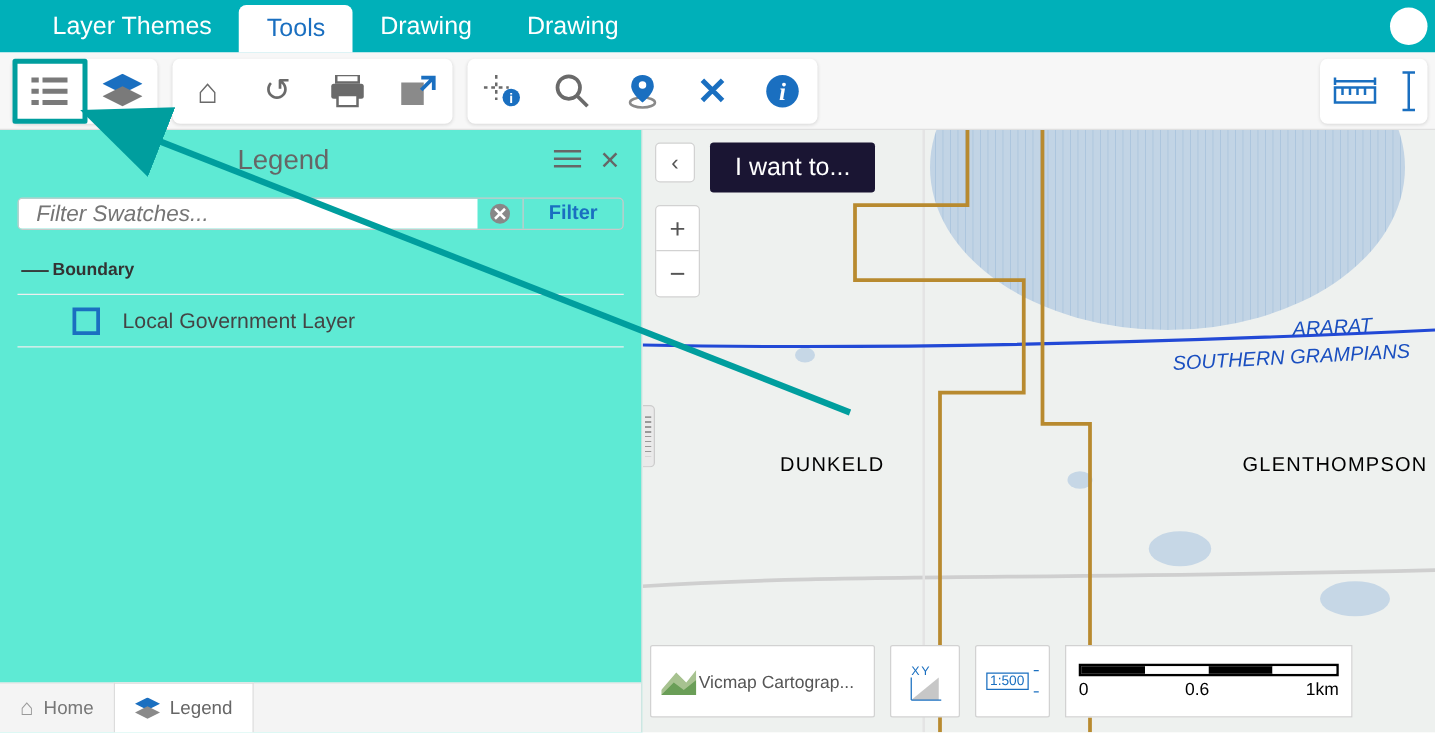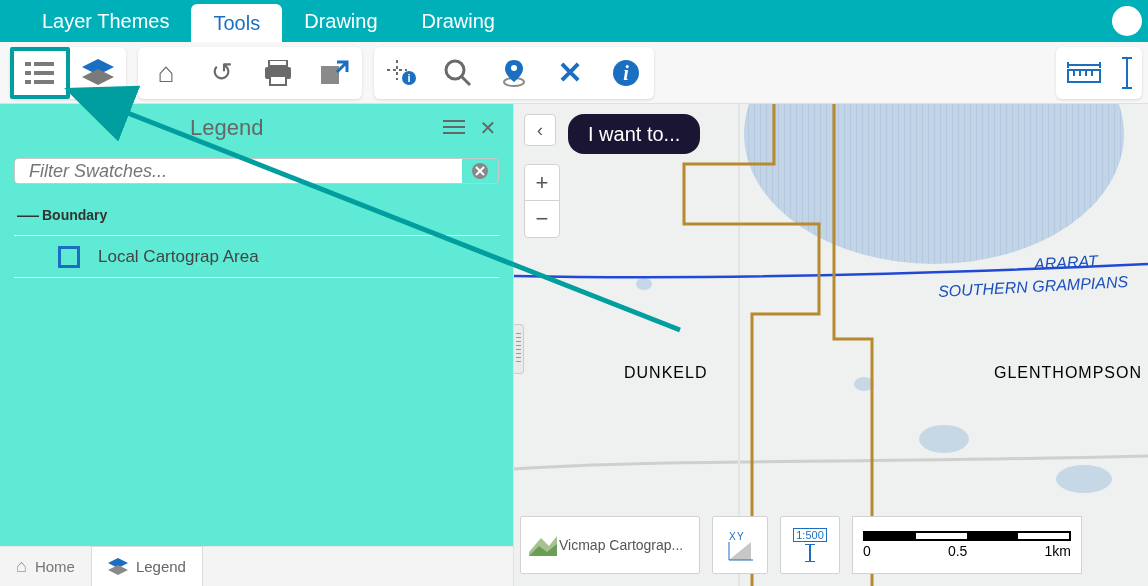--- a/index.html
+++ b/index.html
@@ -198,21 +198,21 @@
     border: 1px solid #d2d2d2;
     border-radius: 4px;
     display: flex; align-items:center; justify-content:center;
     font-size: 18px; color: #555;
   }
   .iwantto {
     background: #1a1533;
     color: #fff;
     height: 40px;
     padding: 0 20px;
-    border-radius: 16px;
+    border-radius: 3px;
     display: flex; align-items: center;
     font-size: 20px;
   }
   .zoom {
     position: absolute; top: 60px; left: 10px;
     width: 36px;
     border: 1px solid #d2d2d2;
     border-radius: 4px;
     background: #fff;
     display: flex; flex-direction: column;
@@ -419,29 +419,30 @@
     </div>
     <div class="filter-row">
       <input class="filter-input" placeholder="Filter Swatches..." style="">
       <span class="clear-btn">
         <svg width="18" height="18">
             <circle cx="9" cy="9" r="8" fill="#888"></circle>
             <line x1="5" y1="5" x2="13" y2="13" stroke="#fff" stroke-width="2"></line>
             <line x1="13" y1="5" x2="5" y2="13" stroke="#fff" stroke-width="2"></line>
           </svg>
       </span>
+      <span class="filter-btn">Filter</span>
     </div>
     <div class="legend-content">
       <div class="group-row">
         <span class="collapse">—</span>
         <span class="group-label">Boundary</span>
       </div>
       <div class="item-row">
         <span class="swatch blue"></span>
-        <span class="item-label">Local Cartograp Area</span>
+        <span class="item-label">Local Government Layer</span>
       </div>
     </div>
     <div class="panel-tabs">
       <div class="panel-tab">
         <span style="font-size:18px;color:#999">⌂</span>
         <span>Home</span>
       </div>
       <div class="panel-tab active">
         <svg width="20" height="18">
             <polygon points="10,0 20,5 10,10 0,5" fill="#1a6fc0"></polygon>
@@ -510,38 +511,38 @@
       </div>
       <div class="card small">
         <svg width="34" height="34">
             <text x="6" y="12" font-size="10" fill="#1a6fc0">X</text>
             <text x="14" y="12" font-size="10" fill="#1a6fc0">Y</text>
             <polygon points="6,32 28,32 28,14" fill="#c7c7c7"></polygon>
             <line x1="6" y1="32" x2="6" y2="14" stroke="#1a6fc0" stroke-width="1"></line>
             <line x1="6" y1="32" x2="30" y2="32" stroke="#1a6fc0" stroke-width="1"></line>
           </svg>
       </div>
-      <div class="card small" style="width:60px;flex-direction:column;gap:2px">
+      <div class="card small" style="width:60px;flex-direction:row;gap:2px">
         <span style="font-size:11px;color:#1a6fc0;border:1px solid #1a6fc0;padding:0 2px">1:500</span>
         <svg width="14" height="18">
             <line x1="7" y1="0" x2="7" y2="18" stroke="#1a6fc0" stroke-width="2"></line>
             <line x1="2" y1="0" x2="12" y2="0" stroke="#1a6fc0" stroke-width="2"></line>
             <line x1="2" y1="18" x2="12" y2="18" stroke="#1a6fc0" stroke-width="2"></line>
           </svg>
       </div>
       <div class="scalebar">
         <div class="bar">
           <div></div>
             <div></div>
             <div></div>
             <div></div>
         </div>
         <div class="ticks">
           <span>0</span>
-          <span>0.5</span>
+          <span>0.6</span>
           <span>1km</span>
         </div>
       </div>
     </div>
   </div>
 </div>
 
 <svg class="annot" viewBox="0 0 640 260">
   <defs>
     <marker id="arrh" markerWidth="14" markerHeight="14" refX="2" refY="6" orient="auto">

